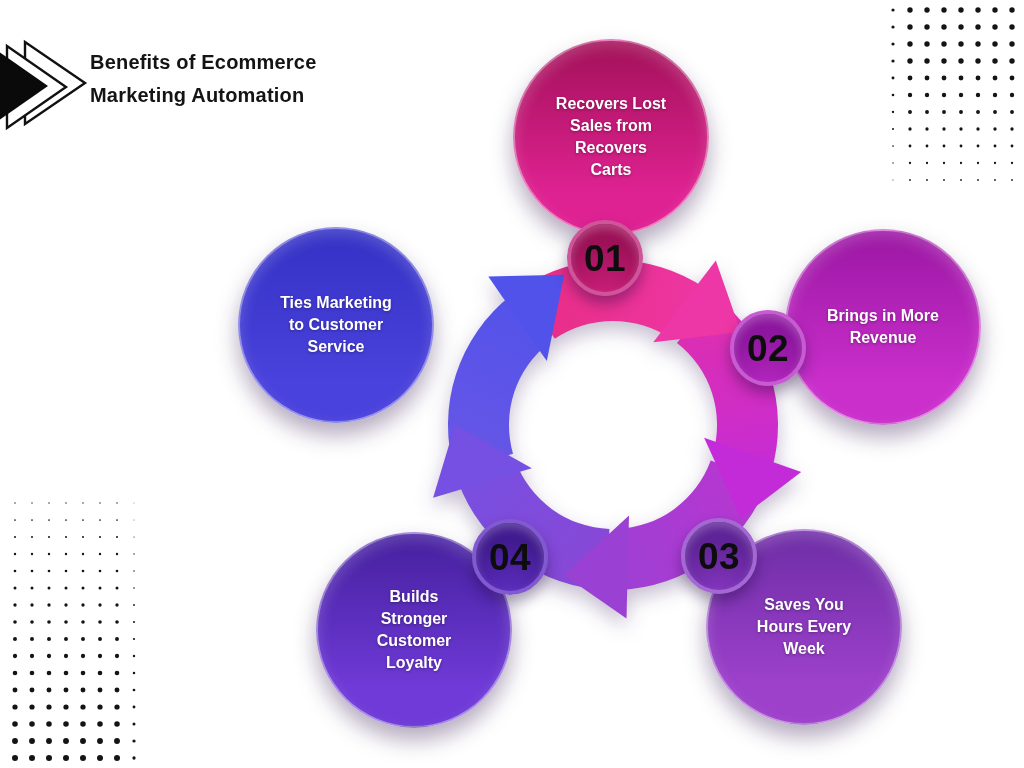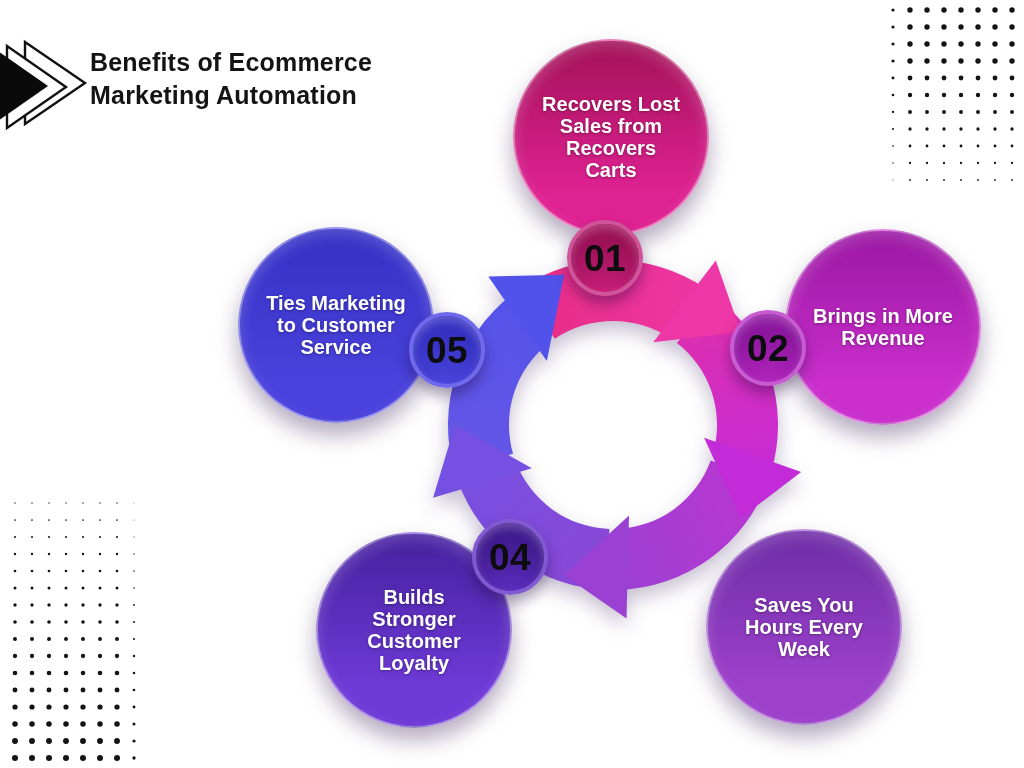--- a/index.html
+++ b/index.html
@@ -2,40 +2,40 @@
 <html><head>
 <meta charset="utf-8">
 <style>
   html,body{margin:0;padding:0;}
   body{width:1024px;height:768px;overflow:hidden;background:#ffffff;
        font-family:"Liberation Sans",sans-serif;}
   .canvas{position:relative;width:1024px;height:768px;background:#ffffff;overflow:hidden;}
 
   
   .title{position:absolute;left:90px;top:46px;color:#141414;font-weight:700;
-         font-size:25px;line-height:33px;letter-spacing:.2px;}
+         font-size:20px;line-height:33px;letter-spacing:.2px;}
   .title span{display:block;}
 
   
   .logo{position:absolute;left:0;top:38px;}
 
   
   .dots{position:absolute;}
   #dots-tr{left:884px;top:0;}
   #dots-bl{left:4px;top:494px;}
 
   
   #ring{position:absolute;left:0;top:0;filter:drop-shadow(0 9px 10px rgba(50,20,90,.28));}
 
   
   .big-circle{position:absolute;width:196px;height:196px;border-radius:50%;
       box-sizing:border-box;border:2px solid rgba(255,255,255,.42);
       display:flex;flex-direction:column;align-items:center;justify-content:center;
       box-shadow:0 12px 22px rgba(40,10,70,.35), inset 0 6px 14px rgba(255,255,255,.18);}
-  .big-circle .line{color:#ffffff;font-weight:700;font-size:20px;line-height:22px;
+  .big-circle .line{color:#ffffff;font-weight:700;font-size:16px;line-height:22px;
       white-space:nowrap;text-align:center;text-shadow:0 1px 3px rgba(0,0,0,.35);}
   #c0{left:513px;top:39px;}
   #c1{left:785px;top:229px;}
   #c2{left:706px;top:529px;}
   #c3{left:316px;top:532px;}
   #c4{left:238px;top:227px;}
 
   
   .badge{position:absolute;width:76px;height:76px;border-radius:50%;
       box-sizing:border-box;border:4px solid #ccc;
@@ -346,20 +346,20 @@
     <div class="line">to Customer</div>
     <div class="line">Service</div>
   </div>
 
   <div class="badge" id="b0" style="background: radial-gradient(circle at 50% 120%, rgb(212, 33, 129) 0%, rgb(156, 17, 88) 72%); border-color: rgb(208, 84, 154);">
     <span class="num">01</span>
   </div>
   <div class="badge" id="b1" style="background: radial-gradient(circle at 50% 120%, rgb(188, 40, 196) 0%, rgb(140, 22, 158) 72%); border-color: rgb(199, 91, 210);">
     <span class="num">02</span>
   </div>
+  <div class="badge" id="b2" style="background: radial-gradient(circle at 50% 120%, rgb(140, 57, 198) 0%, rgb(94, 35, 150) 72%); border-color: rgb(164, 104, 212);">
+    <span class="num">03</span>
+  </div>
   <div class="badge" id="b3" style="background: radial-gradient(circle at 50% 120%, rgb(99, 49, 201) 0%, rgb(64, 27, 143) 72%); border-color: rgb(129, 89, 209);">
     <span class="num">04</span>
   </div>
-  <div class="badge" id="b4" style="background: radial-gradient(circle at 50% 120%, rgb(79, 73, 226) 0%, rgb(53, 49, 194) 72%); border-color: rgb(112, 105, 236);">
-    <span class="num">05</span>
-  </div>
 
 </div>
 
 </body></html>

